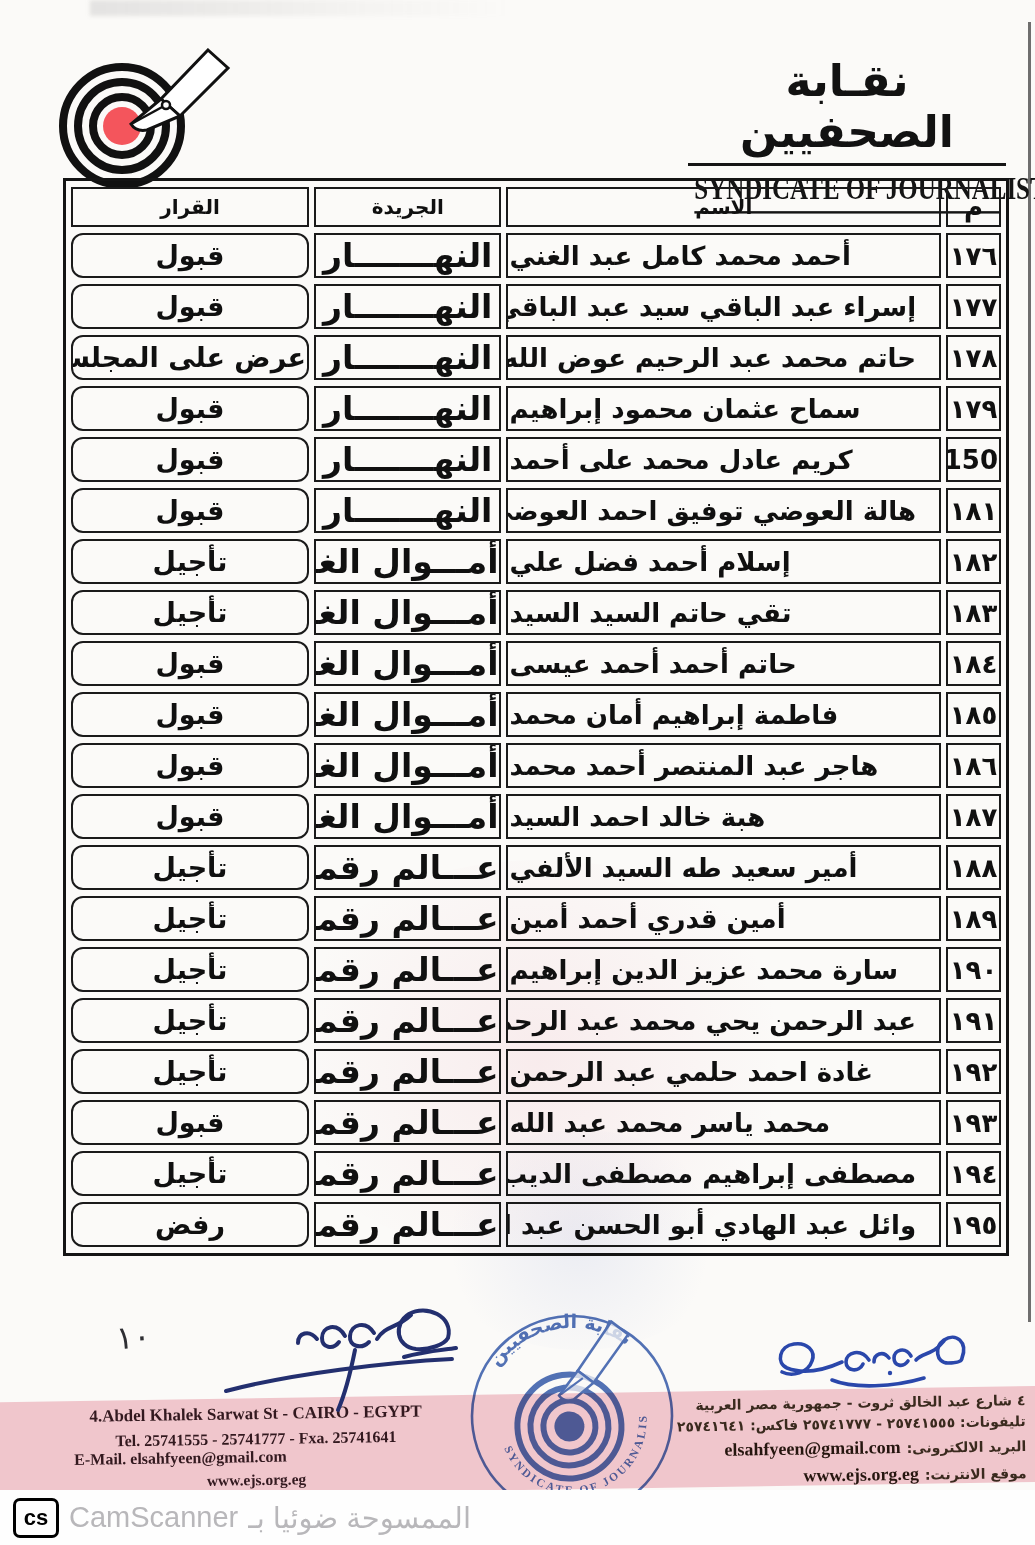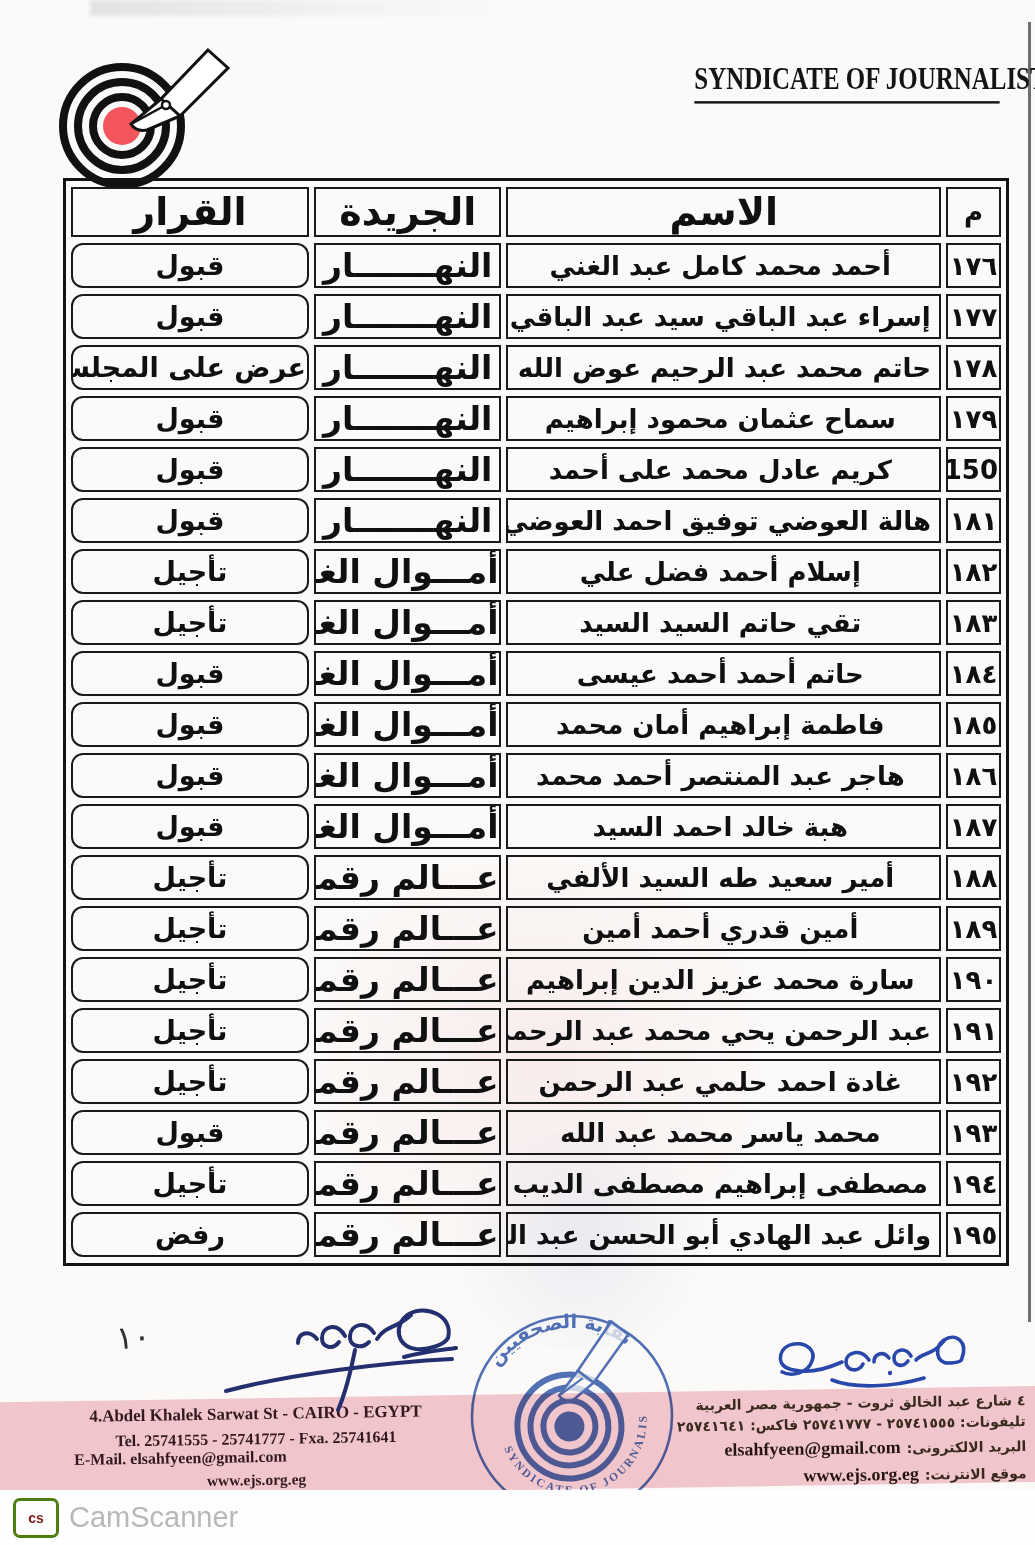--- a/index.html
+++ b/index.html
@@ -30,25 +30,25 @@
     padding:4px 0 3px 0;border-bottom:2.5px solid #151515;white-space:nowrap;}
 
   
   .tbl-wrap{position:absolute;left:63px;top:178px;width:940px;
     border:3.5px solid #141414;z-index:2;}
   table.roster{width:100%;border-collapse:separate;border-spacing:5px 6px;
     table-layout:fixed;direction:rtl;}
   .roster td,.roster th{border:2.5px solid #1a1a1a;background:transparent;
     vertical-align:middle;box-sizing:border-box;overflow:hidden;white-space:nowrap;
     color:#101010;}
-  .roster th{height:40px;font-size:38px;font-weight:bold;text-align:center;}
+  .roster th{height:40px;font-size:20px;font-weight:bold;text-align:center;}
   .roster th.h-no{font-size:26px;}
   .roster td{height:42px;font-weight:bold;}
   td.c-no{text-align:center;font-size:26px;}
-  td.c-name{text-align:center;padding-right:8px;font-size:26px;}
+  td.c-name{text-align:left;padding-right:23px;font-size:26px;}
   td.c-paper{text-align:center;font-size:33px;}
   td.c-dec{text-align:center;font-size:27px;border-radius:12px;}
 
   
   .hand-number{position:absolute;left:116px;top:1318px;font-size:32px;color:#2e2e33;
     transform:rotate(-4deg);font-weight:normal;}
   .sig-left{position:absolute;left:218px;top:1298px;z-index:4;}
   .sig-right{position:absolute;left:772px;top:1316px;z-index:4;}
   .stamp{position:absolute;left:458px;top:1294px;z-index:4;mix-blend-mode:multiply;}
 
@@ -62,23 +62,23 @@
   .band-en .l3{font-size:16px;text-align:left;padding-left:18px;}
   .band-en .l4{font-size:15.5px;margin-top:5px;}
   .band-ar{position:absolute;right:18px;top:4px;width:390px;direction:rtl;
     font-weight:bold;color:#3a2a1e;font-size:14px;line-height:1.5;}
   .band-ar .latin{font-family:"Liberation Serif",serif;font-size:18px;color:#26160f;}
   .band-ar .row{display:flex;gap:6px;align-items:baseline;}
 
   
   .cam-bar{position:absolute;left:0;top:1490px;width:1035px;height:55px;background:#fefefe;
     display:flex;align-items:center;z-index:5;}
-  .cs-icon{width:40px;height:34px;border:3px solid #4d7c0f;border-radius:7px;
+  .cs-icon{width:40px;height:34px;border:3px solid #000000;border-radius:7px;
     display:flex;align-items:center;justify-content:center;margin-left:13px;
-    font-size:14px;font-weight:bold;color:#7f1d1d;font-family:"Liberation Sans",sans-serif;}
+    font-size:22px;font-weight:bold;color:#000000;font-family:"Liberation Sans",sans-serif;}
   .cam-text{display:inline-flex;direction:rtl;gap:10px;margin-right:12px;margin-left:10px;
     font-size:29px;color:#b8b7ba;font-family:"Liberation Sans",sans-serif;}
 </style>
 </head>
 <body>
 
 <div class="page">
 
   <div class="smudge-top"></div>
   <div class="edge-line-right"></div>
@@ -96,20 +96,21 @@
       <g>
         <path d="M152,2 L172,20 L124,68 L105,51 Z" fill="#ffffff" stroke="#111111" stroke-width="3"></path>
         <path d="M124,68 L105,51 L75,76 Q80,84 91,82 Z" fill="#ffffff" stroke="#111111" stroke-width="3"></path>
         <line x1="77" y1="75" x2="108" y2="58" stroke="#111111" stroke-width="2.5"></line>
         <circle cx="110" cy="57" r="4" fill="#ffffff" stroke="#111111" stroke-width="2.5"></circle>
       </g>
     </svg>
   </div>
 
   <div class="org-block">
+    <div class="org-ar">نقـابة الصحفيين</div>
     <div class="org-en">SYNDICATE OF JOURNALISTS</div>
   </div>
 
   <div class="tbl-wrap">
     <table class="roster">
       <colgroup>
         <col style="width:6%">
           <col style="width:47.5%">
           <col style="width:20.5%">
           <col style="width:26%">
@@ -319,17 +320,18 @@
       <div class="row">
         <span>موقع الانترنت:</span>
         <span class="latin">www.ejs.org.eg</span>
       </div>
     </div>
   </div>
 
   <div class="cam-bar">
     <div class="cs-icon">cs</div>
     <div class="cam-text">
+      <span>الممسوحة ضوئيا بـ</span>
       <span>CamScanner</span>
     </div>
   </div>
 
 </div>
 
 </body></html>

